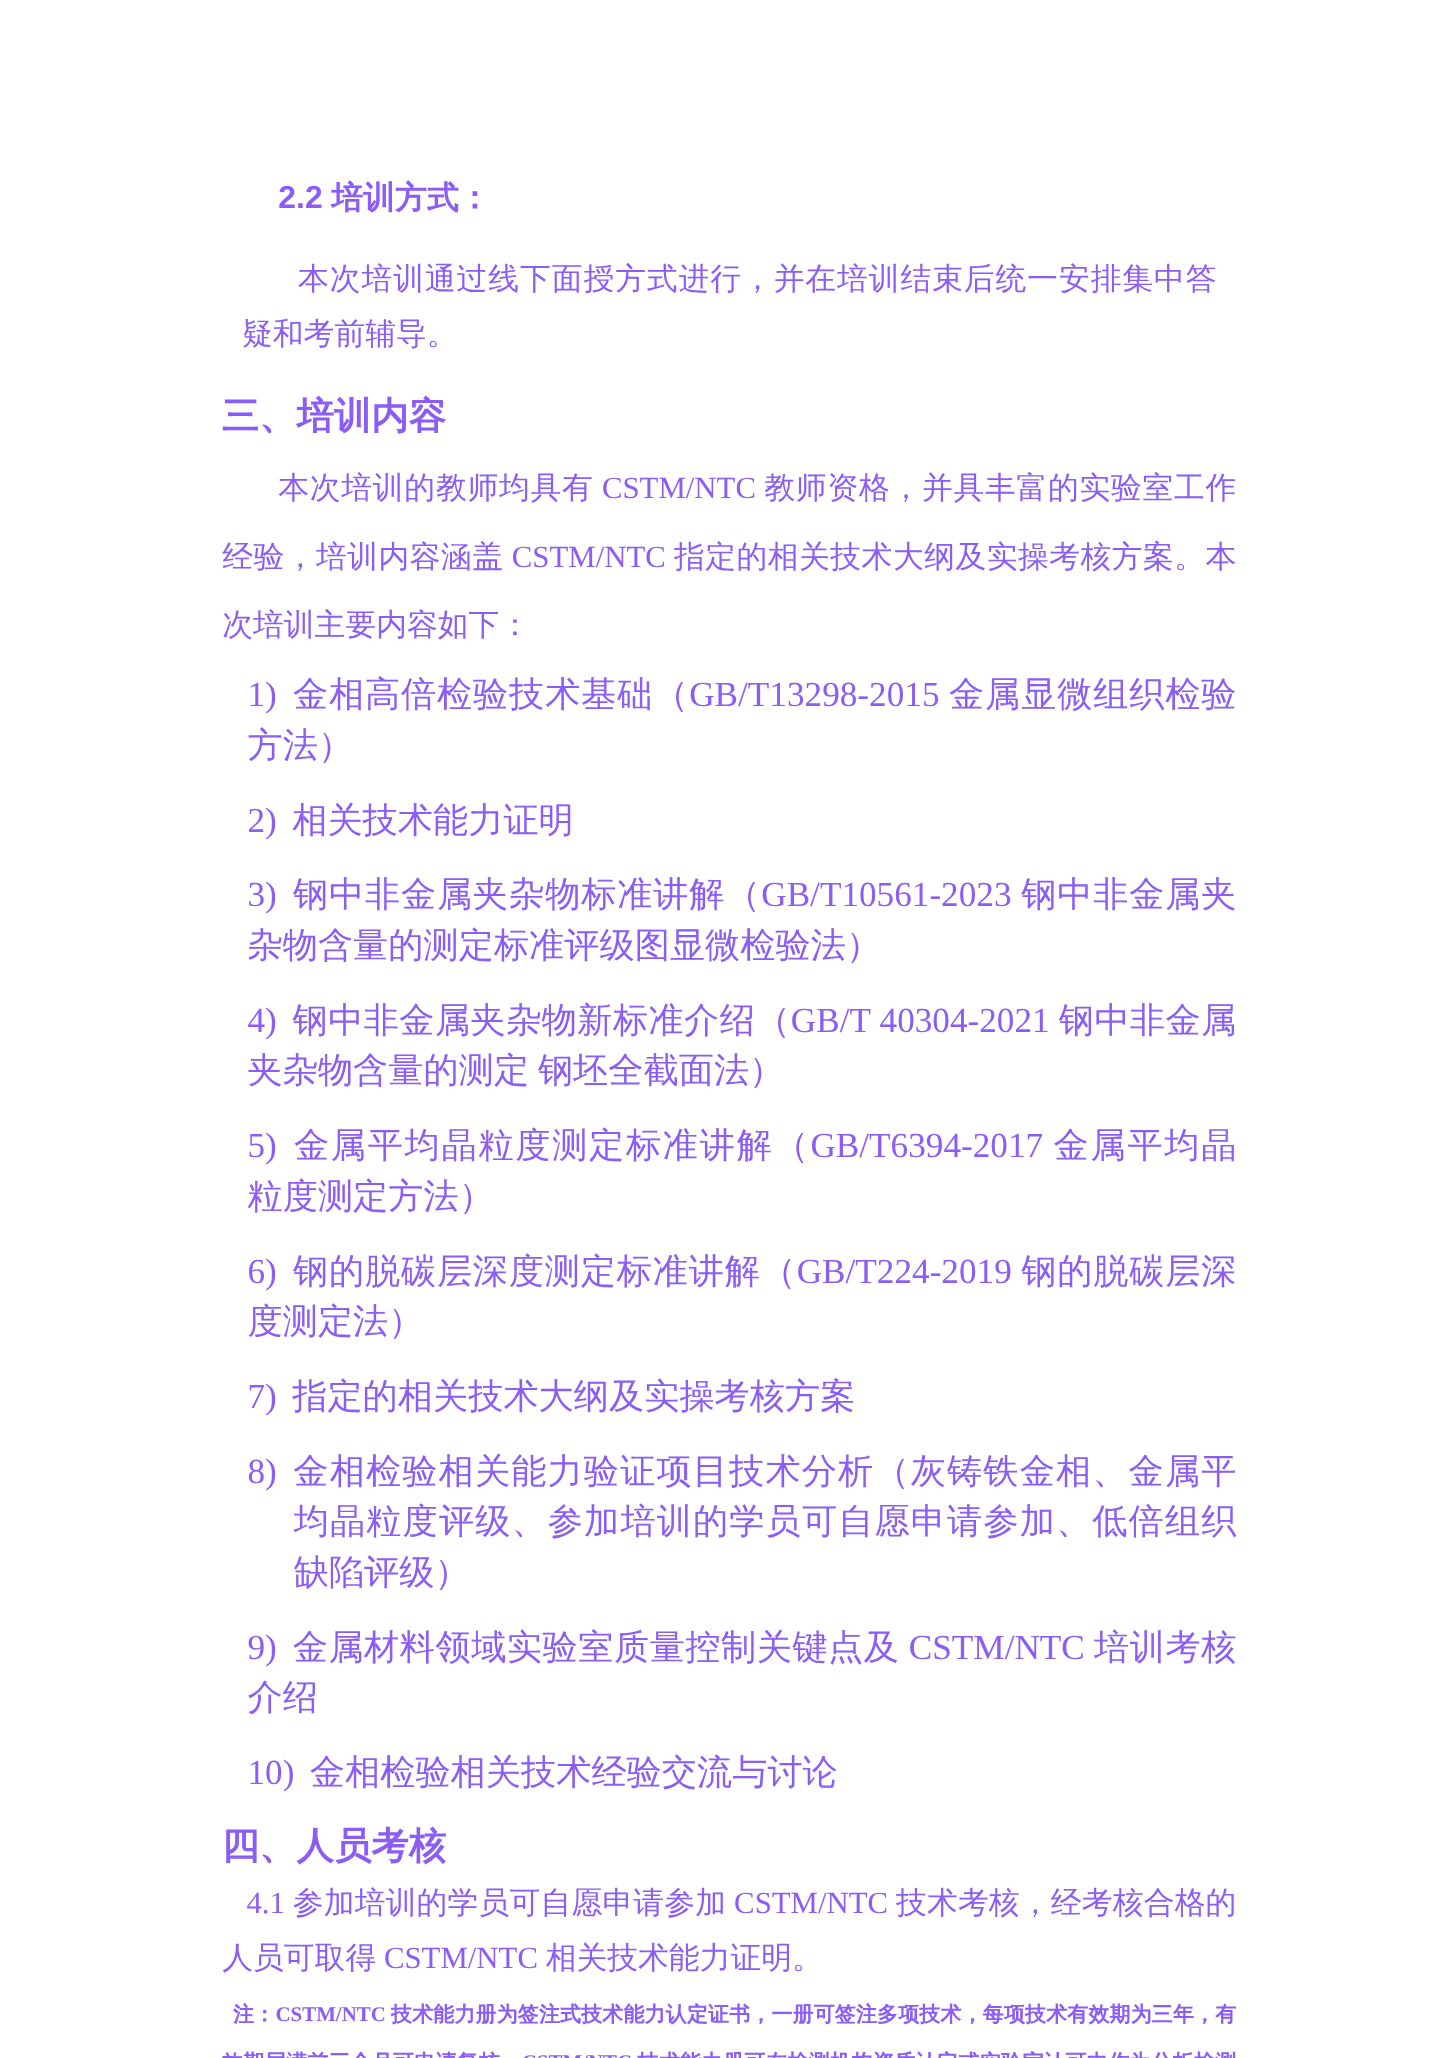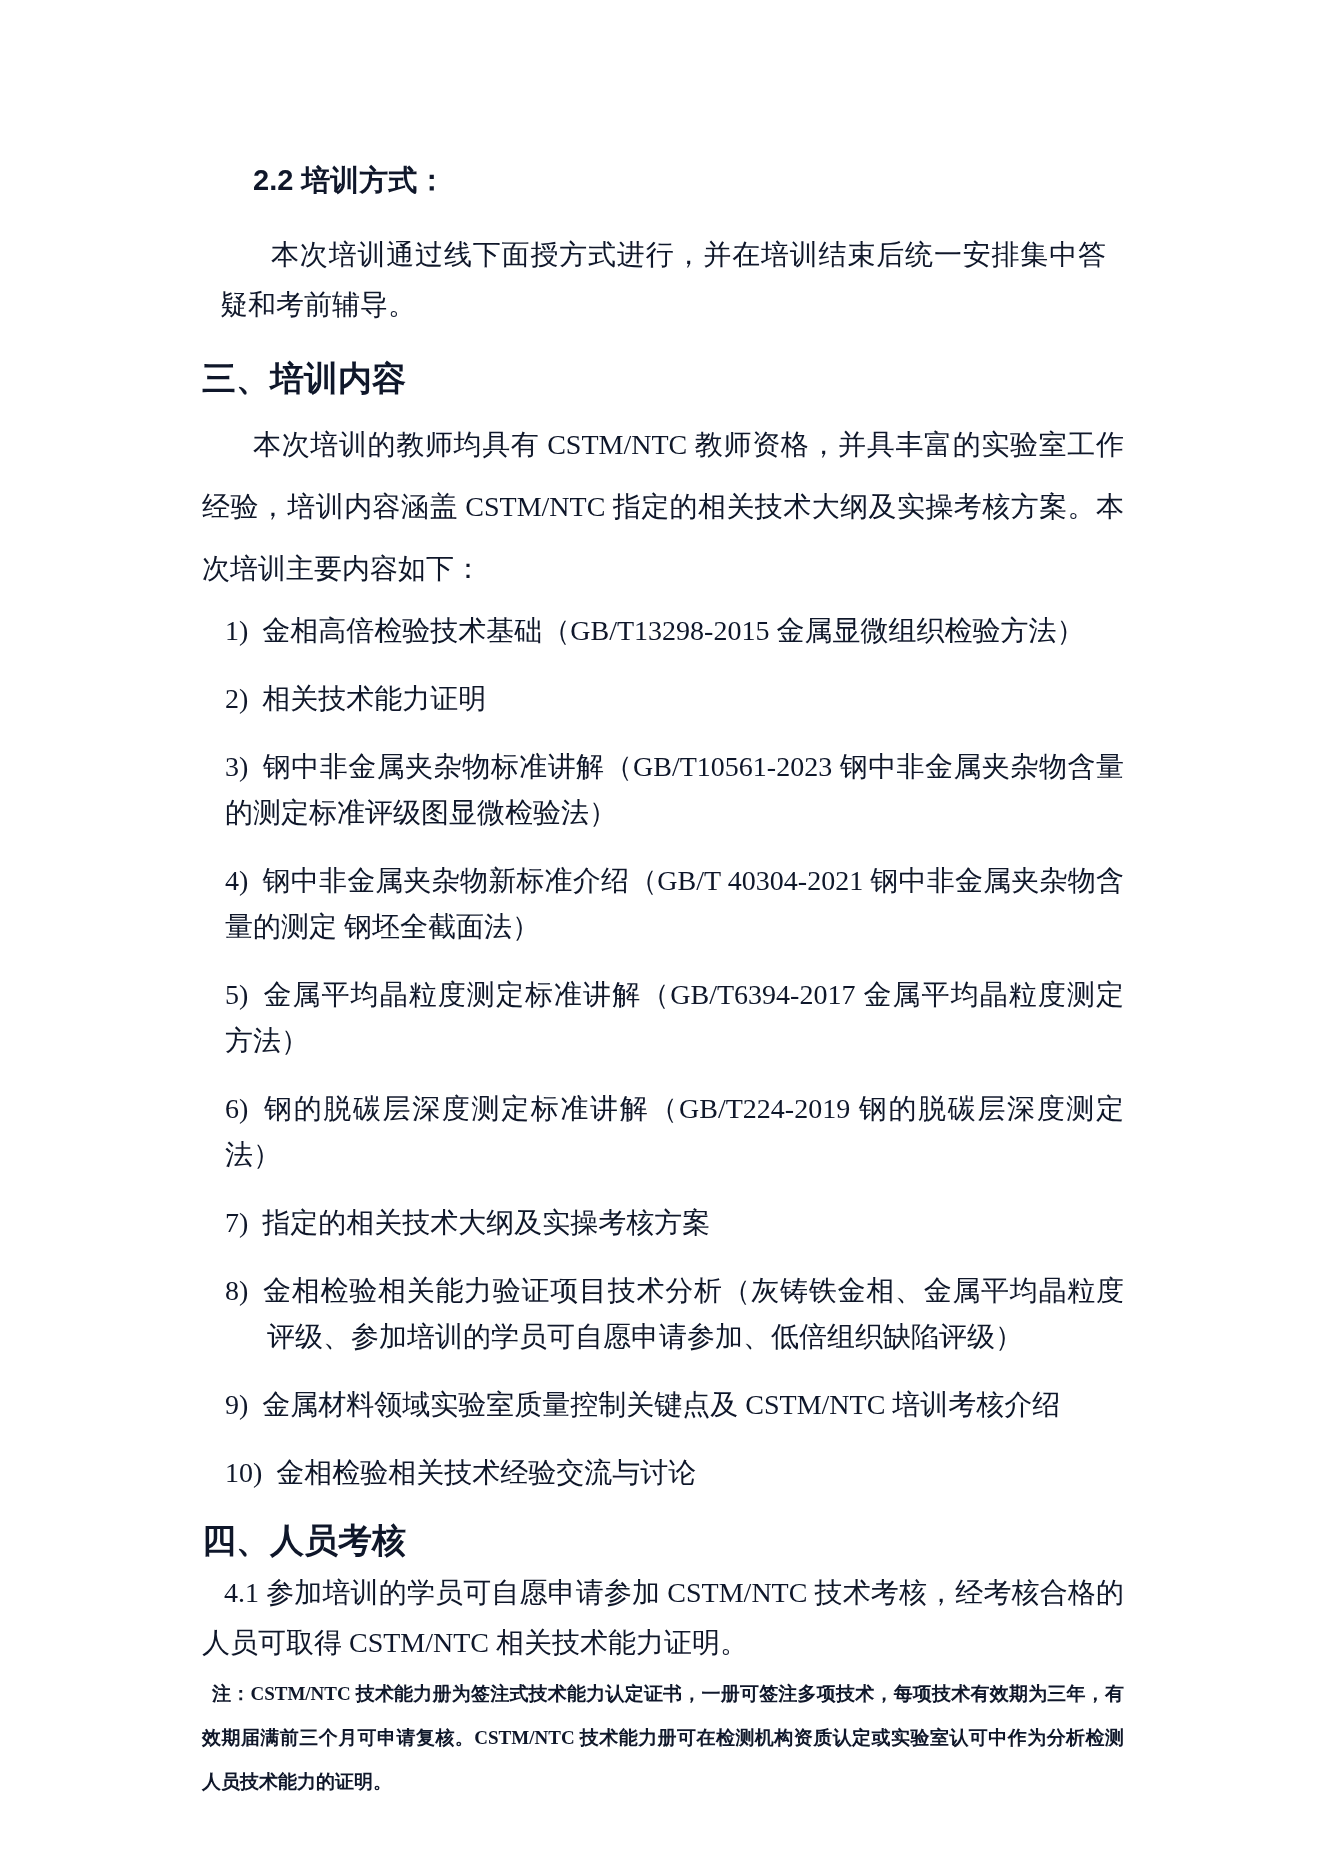--- a/index.html
+++ b/index.html
@@ -5,21 +5,21 @@
   html, body {
     margin: 0;
     padding: 0;
     background: #ffffff;
   }
   .page {
     position: relative;
     width: 1323px;
     height: 1871px;
     background: #ffffff;
-    color: #0f172a;
+    color: #8b5cf6;
     overflow: hidden;
     font-family: "Liberation Serif", "DejaVu Serif", serif;
   }
   .content {
     position: absolute;
     left: 202px;
     top: 160px;
     width: 922px;
   }
   .h22 {
@@ -49,21 +49,21 @@
     line-height: 62px;
     text-indent: 51px;
     text-align: justify;
     margin: 0 0 8px 0;
   }
   .list {
     margin: 0;
     padding: 0;
   }
   .list-item {
-    font-size: 28px;
+    font-size: 32px;
     line-height: 46px;
     margin: 0 0 22px 0;
     padding-left: 23px;
     text-align: justify;
   }
   .list-item.hang {
     padding-left: 65px;
     text-indent: -42px;
   }
   .item-num {

